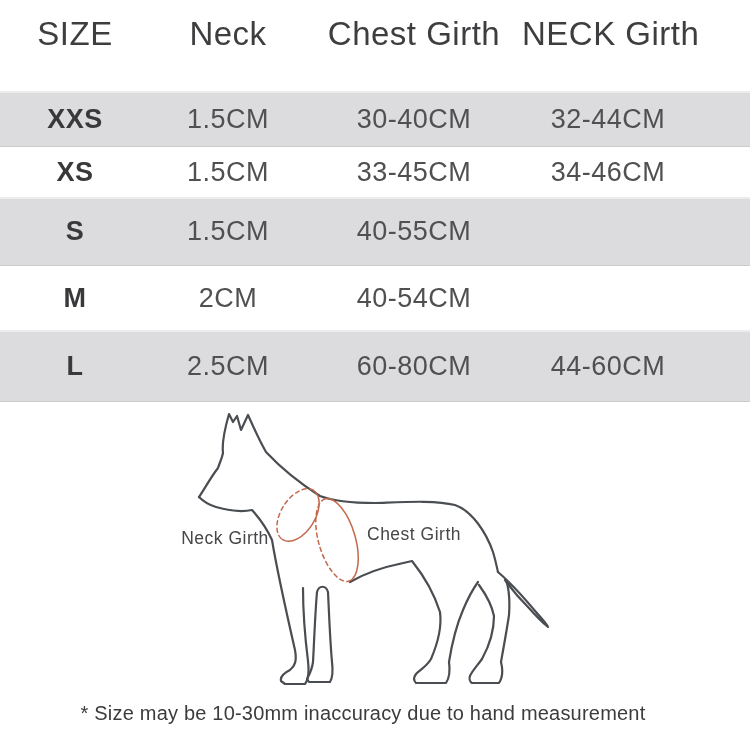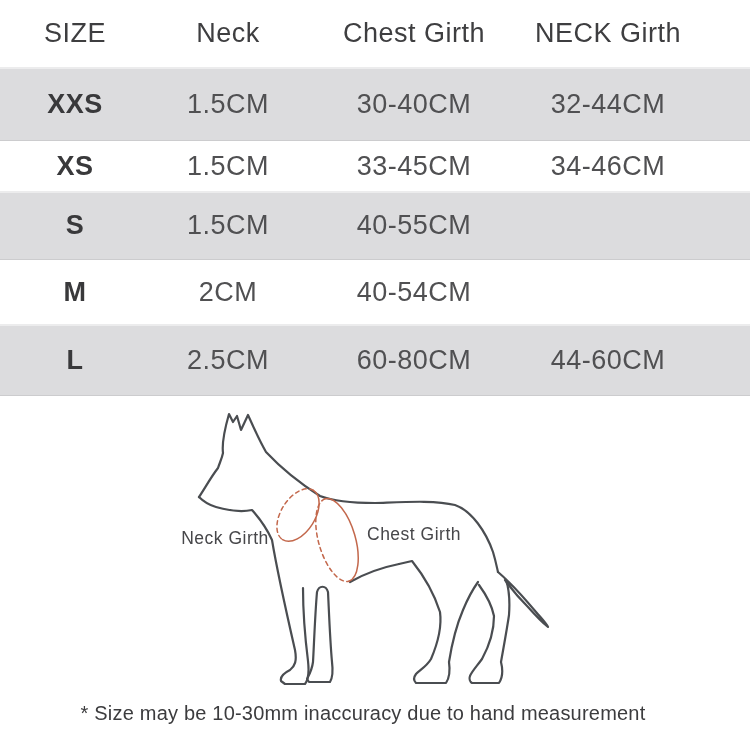--- a/index.html
+++ b/index.html
@@ -8,31 +8,31 @@
     font-family:"Liberation Sans", sans-serif;overflow:hidden;
   }
   
   .size-table{position:absolute;left:0;top:0;width:750px;}
   .tr{
     display:grid;
     grid-template-columns:150px 156px 216px 172px 56px;
     align-items:center;
   }
   .tr.thead{height:67px;}
-  .tr.r0{height:74px;}
+  .tr.r0{height:56px;margin-top:24px;}
   .tr.r1{height:50px;}
   .tr.r2{height:69px;}
   .tr.r3{height:64px;}
   .tr.r4{height:72px;}
   .tr.alt{
     background:#dcdcde;
     box-shadow:inset 0 -1px 0 rgba(0,0,0,0.07), inset 0 2px 0 rgba(255,255,255,0.45);
   }
   .td{text-align:center;white-space:nowrap;}
-  .th{font-size:27px;color:#3e3e40;letter-spacing:0.5px;}
+  .th{font-size:33px;color:#3e3e40;letter-spacing:0.5px;}
   .td.size{font-size:27px;font-weight:700;color:#39393b;letter-spacing:0.5px;}
   .td.val{font-size:27px;color:#505052;letter-spacing:0.5px;}
   
   svg.dog{position:absolute;left:150px;top:400px;width:430px;height:295px;}
   .dog-line{fill:none;stroke:#4a4d51;stroke-width:2.2;stroke-linecap:round;stroke-linejoin:round;}
   .girth-solid{fill:none;stroke:#c3684c;stroke-width:1.5;stroke-linecap:round;}
   .girth-dash{fill:none;stroke:#c3684c;stroke-width:1.5;stroke-linecap:round;stroke-dasharray:4 3.5;}
   .girth-label{font-family:"Liberation Sans", sans-serif;font-size:17.5px;fill:#47474a;letter-spacing:0.5px;}
   
   .footnote{

